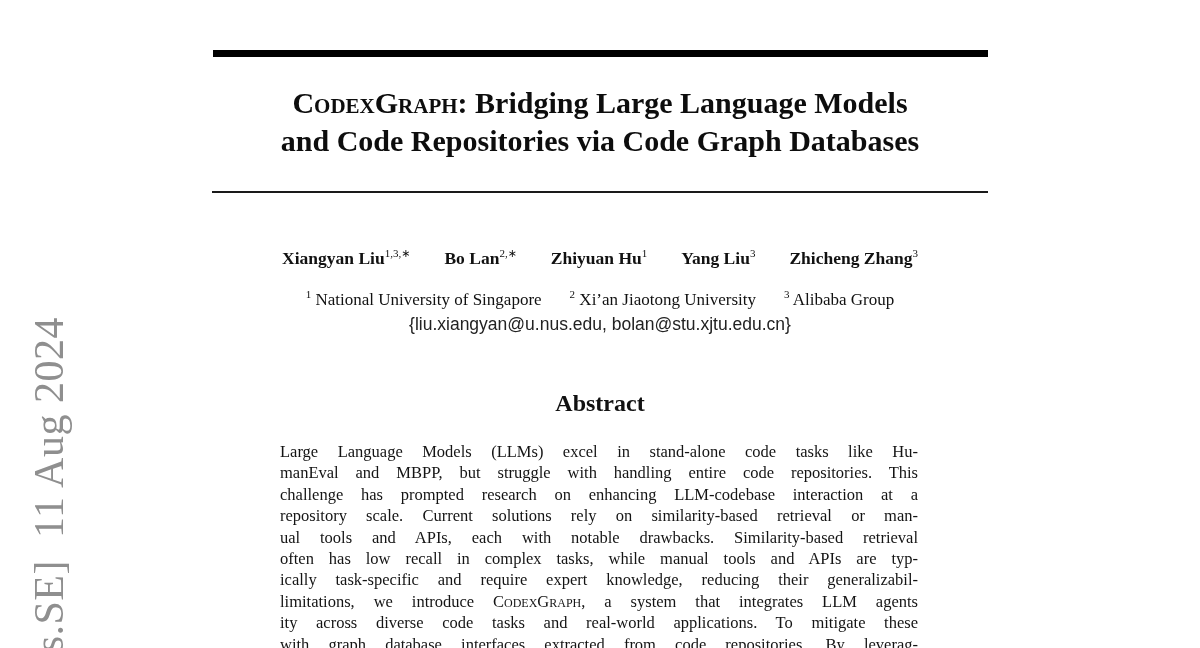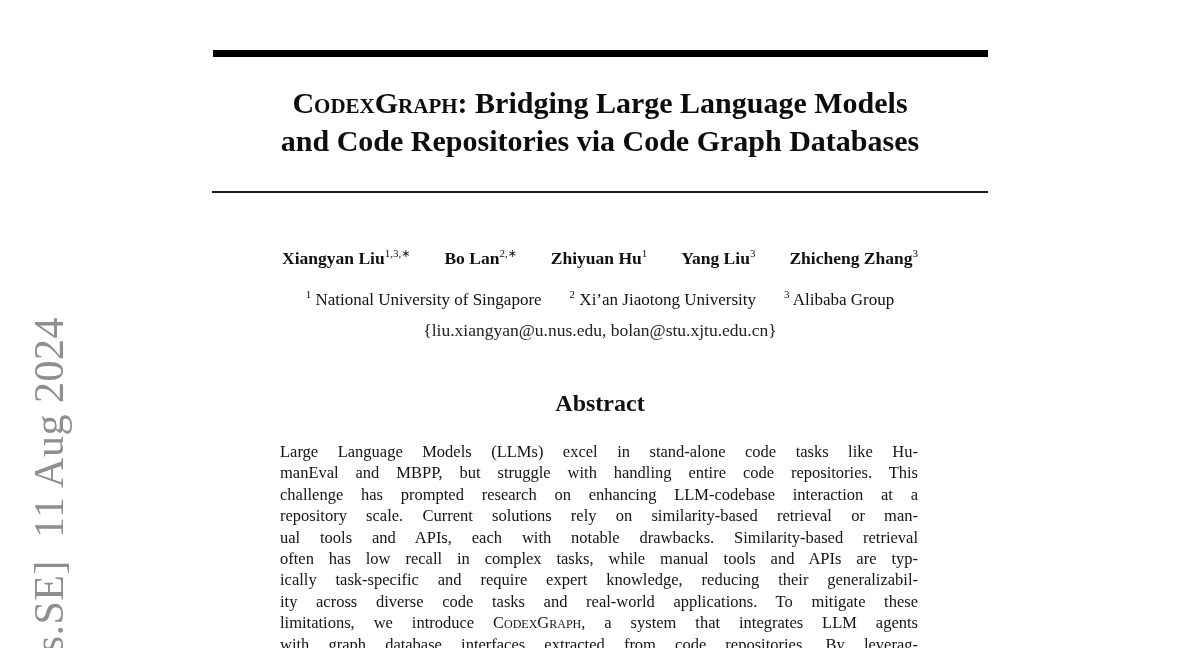--- a/index.html
+++ b/index.html
@@ -78,24 +78,24 @@
   .affil-row {
     display: flex;
     justify-content: center;
     gap: 28px;
     font-size: 17px;
     line-height: 23px;
     margin-top: 18px;
   }
   .affil { white-space: nowrap; }
   .email-line {
-    font-family: Liberation Serif, serif;
+    font-family: Liberation Sans, sans-serif;
     font-size: 17.5px;
     line-height: 22px;
-    margin-top: 8px;
+    margin-top: 2px;
     color: #222222;
   }
 
   
   .abstract-heading {
     position: absolute;
     left: 100px; top: 390px;
     width: 1000px;
     margin: 0;
     text-align: center;
@@ -173,20 +173,20 @@
       <div class="abs-line rich">challenge has prompted research on enhancing LLM-codebase interaction at a</div>
 
       <div class="abs-line rich">repository scale. Current solutions rely on similarity-based retrieval or man-</div>
 
       <div class="abs-line rich">ual tools and APIs, each with notable drawbacks. Similarity-based retrieval</div>
 
       <div class="abs-line rich">often has low recall in complex tasks, while manual tools and APIs are typ-</div>
 
       <div class="abs-line rich">ically task-specific and require expert knowledge, reducing their generalizabil-</div>
 
+      <div class="abs-line rich">limitations, we introduce <span class="sc">CodexGraph</span>, a system that integrates LLM agents</div>
+
       <div class="abs-line rich">ity across diverse code tasks and real-world applications. To mitigate these</div>
-
-      <div class="abs-line rich">limitations, we introduce <span class="sc">CodexGraph</span>, a system that integrates LLM agents</div>
 
       <div class="abs-line rich">with graph database interfaces extracted from code repositories. By leverag-</div>
     </div>
 
 </div>
 
 </body></html>

